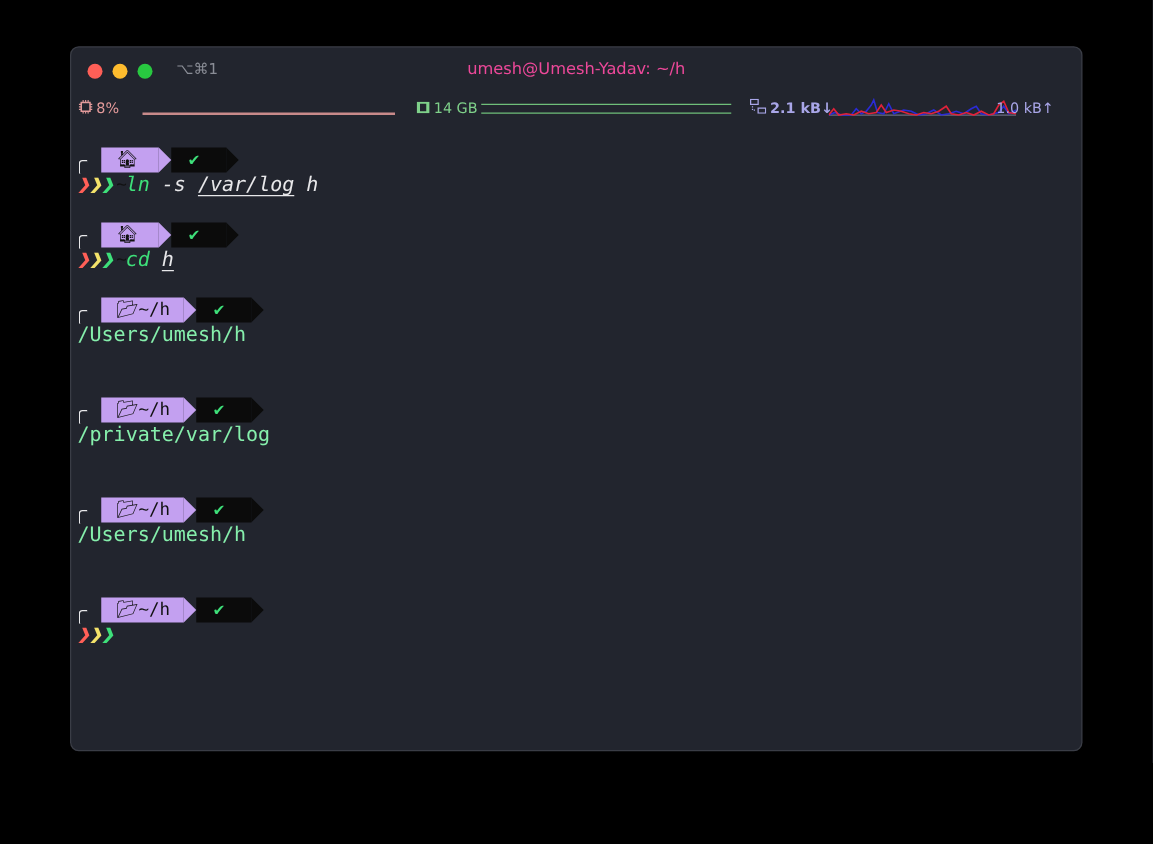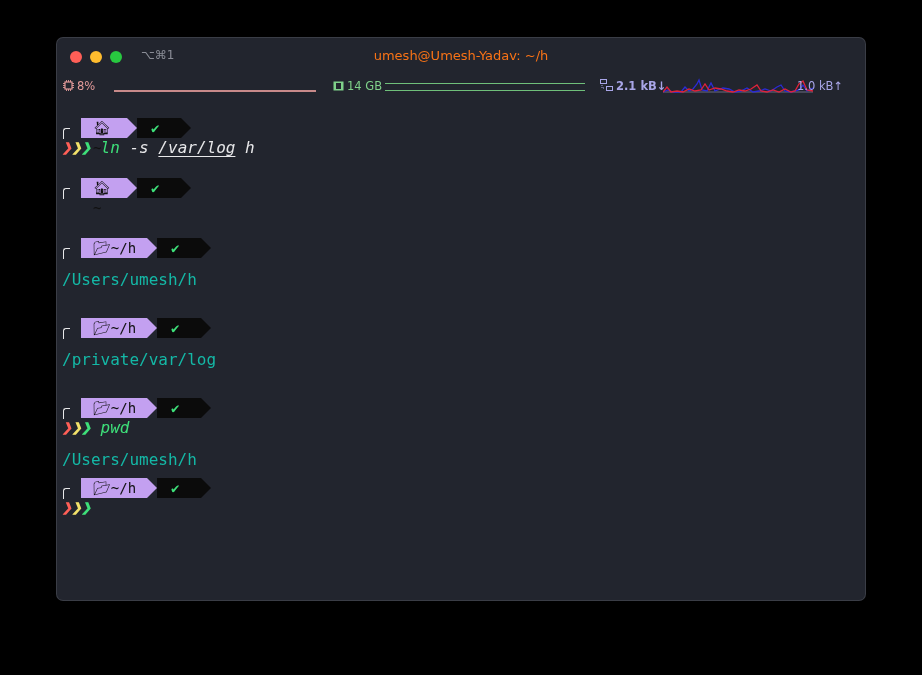--- a/index.html
+++ b/index.html
@@ -25,21 +25,21 @@
     .traffic { position: absolute; top: 13px; width: 12px; height: 12px; border-radius: 50%; }
     .traffic.close { left: 13px; background: #fe5f57; }
     .traffic.min { left: 33px; background: #febc2e; }
     .traffic.max { left: 53px; background: #28c840; }
     .tab-shortcut {
       position: absolute; left: 84px; top: 10px;
       font-family: "DejaVu Sans", sans-serif; font-size: 12px; color: #8a8d96;
     }
     .title {
       position: absolute; left: 0; right: 0; top: 10px; text-align: center;
-      font-family: "DejaVu Sans", sans-serif; font-size: 13px; color: #f97316;
+      font-family: "DejaVu Sans", sans-serif; font-size: 13px; color: #ec4899;
     }
     .statusbar {
       position: absolute; left: 0; right: 0; top: 40px; height: 18px;
       font-family: "DejaVu Sans", sans-serif; font-size: 11.5px;
     }
     .stat { position: absolute; top: 1px; white-space: nowrap; }
     .cpu { left: 6px; color: #e39a9a; }
     .mem { left: 276px; color: #7fd18a; }
     .net-down { left: 543px; color: #a9a6e8; font-weight: bold; }
     .net-up { left: 740px; color: #a9a6e8; }
@@ -80,21 +80,21 @@
       content: ""; position: absolute; right: -10px; top: 0;
       border-left: 10px solid #0b0b0b; border-top: 10px solid transparent; border-bottom: 10px solid transparent;
     }
     .cmdline { height: 20px; white-space: pre; font-style: italic; }
     .arr1 { color: #ff5f57; font-weight: bold; }
     .arr2 { color: #f3e26a; font-weight: bold; }
     .arr3 { color: #3ee07a; font-weight: bold; }
     .cmd { color: #3ee07a; }
     .arg { color: #e8e8ea; }
     .u { text-decoration: underline; text-underline-offset: 3px; }
-    .out { height: 20px; white-space: pre; color: #14b8a6; margin-top: 12px; }
+    .out { height: 20px; white-space: pre; color: #86efac; }
   </style>
 </head>
 <body>
 
 <div class="window">
   <div class="titlebar">
     <div class="traffic close"></div>
     <div class="traffic min"></div>
     <div class="traffic max"></div>
     <div class="tab-shortcut">⌥⌘1</div>
@@ -153,20 +153,21 @@
       <div class="prompt-seg">
         <div class="corner"></div>
         <div class="seg-dir" style="width:28px;">
           <span>🏠︎</span>
           <span>~</span>
         </div>
         <div class="seg-status" style="left:75px;width:30px;padding-left:14px;">
           <span>✔</span>
         </div>
       </div>
+      <div class="cmdline"><span><span class="arr1">❯</span><span class="arr2">❯</span><span class="arr3">❯</span></span> <span class="cmd">cd</span><span class="arg"> </span><span class="arg u">h</span></div>
     </div>
 
     <div class="block tall">
       <div class="prompt-seg">
         <div class="corner"></div>
         <div class="seg-dir" style="width:48px;">
           <span>📂︎</span><span>~/h</span>
         </div>
         <div class="seg-status" style="left:95px;width:30px;padding-left:14px;">
           <span>✔</span>
@@ -191,21 +192,20 @@
     <div class="block tall">
       <div class="prompt-seg">
         <div class="corner"></div>
         <div class="seg-dir" style="width:48px;">
           <span>📂︎</span><span>~/h</span>
         </div>
         <div class="seg-status" style="left:95px;width:30px;padding-left:14px;">
           <span>✔</span>
         </div>
       </div>
-      <div class="cmdline"><span><span class="arr1">❯</span><span class="arr2">❯</span><span class="arr3">❯</span></span> <span class="cmd">pwd</span></div>
       <div class="out">/Users/umesh/h</div>
     </div>
 
     <div class="block">
       <div class="prompt-seg">
         <div class="corner"></div>
         <div class="seg-dir" style="width:48px;">
           <span>📂︎</span><span>~/h</span>
         </div>
         <div class="seg-status" style="left:95px;width:30px;padding-left:14px;">

